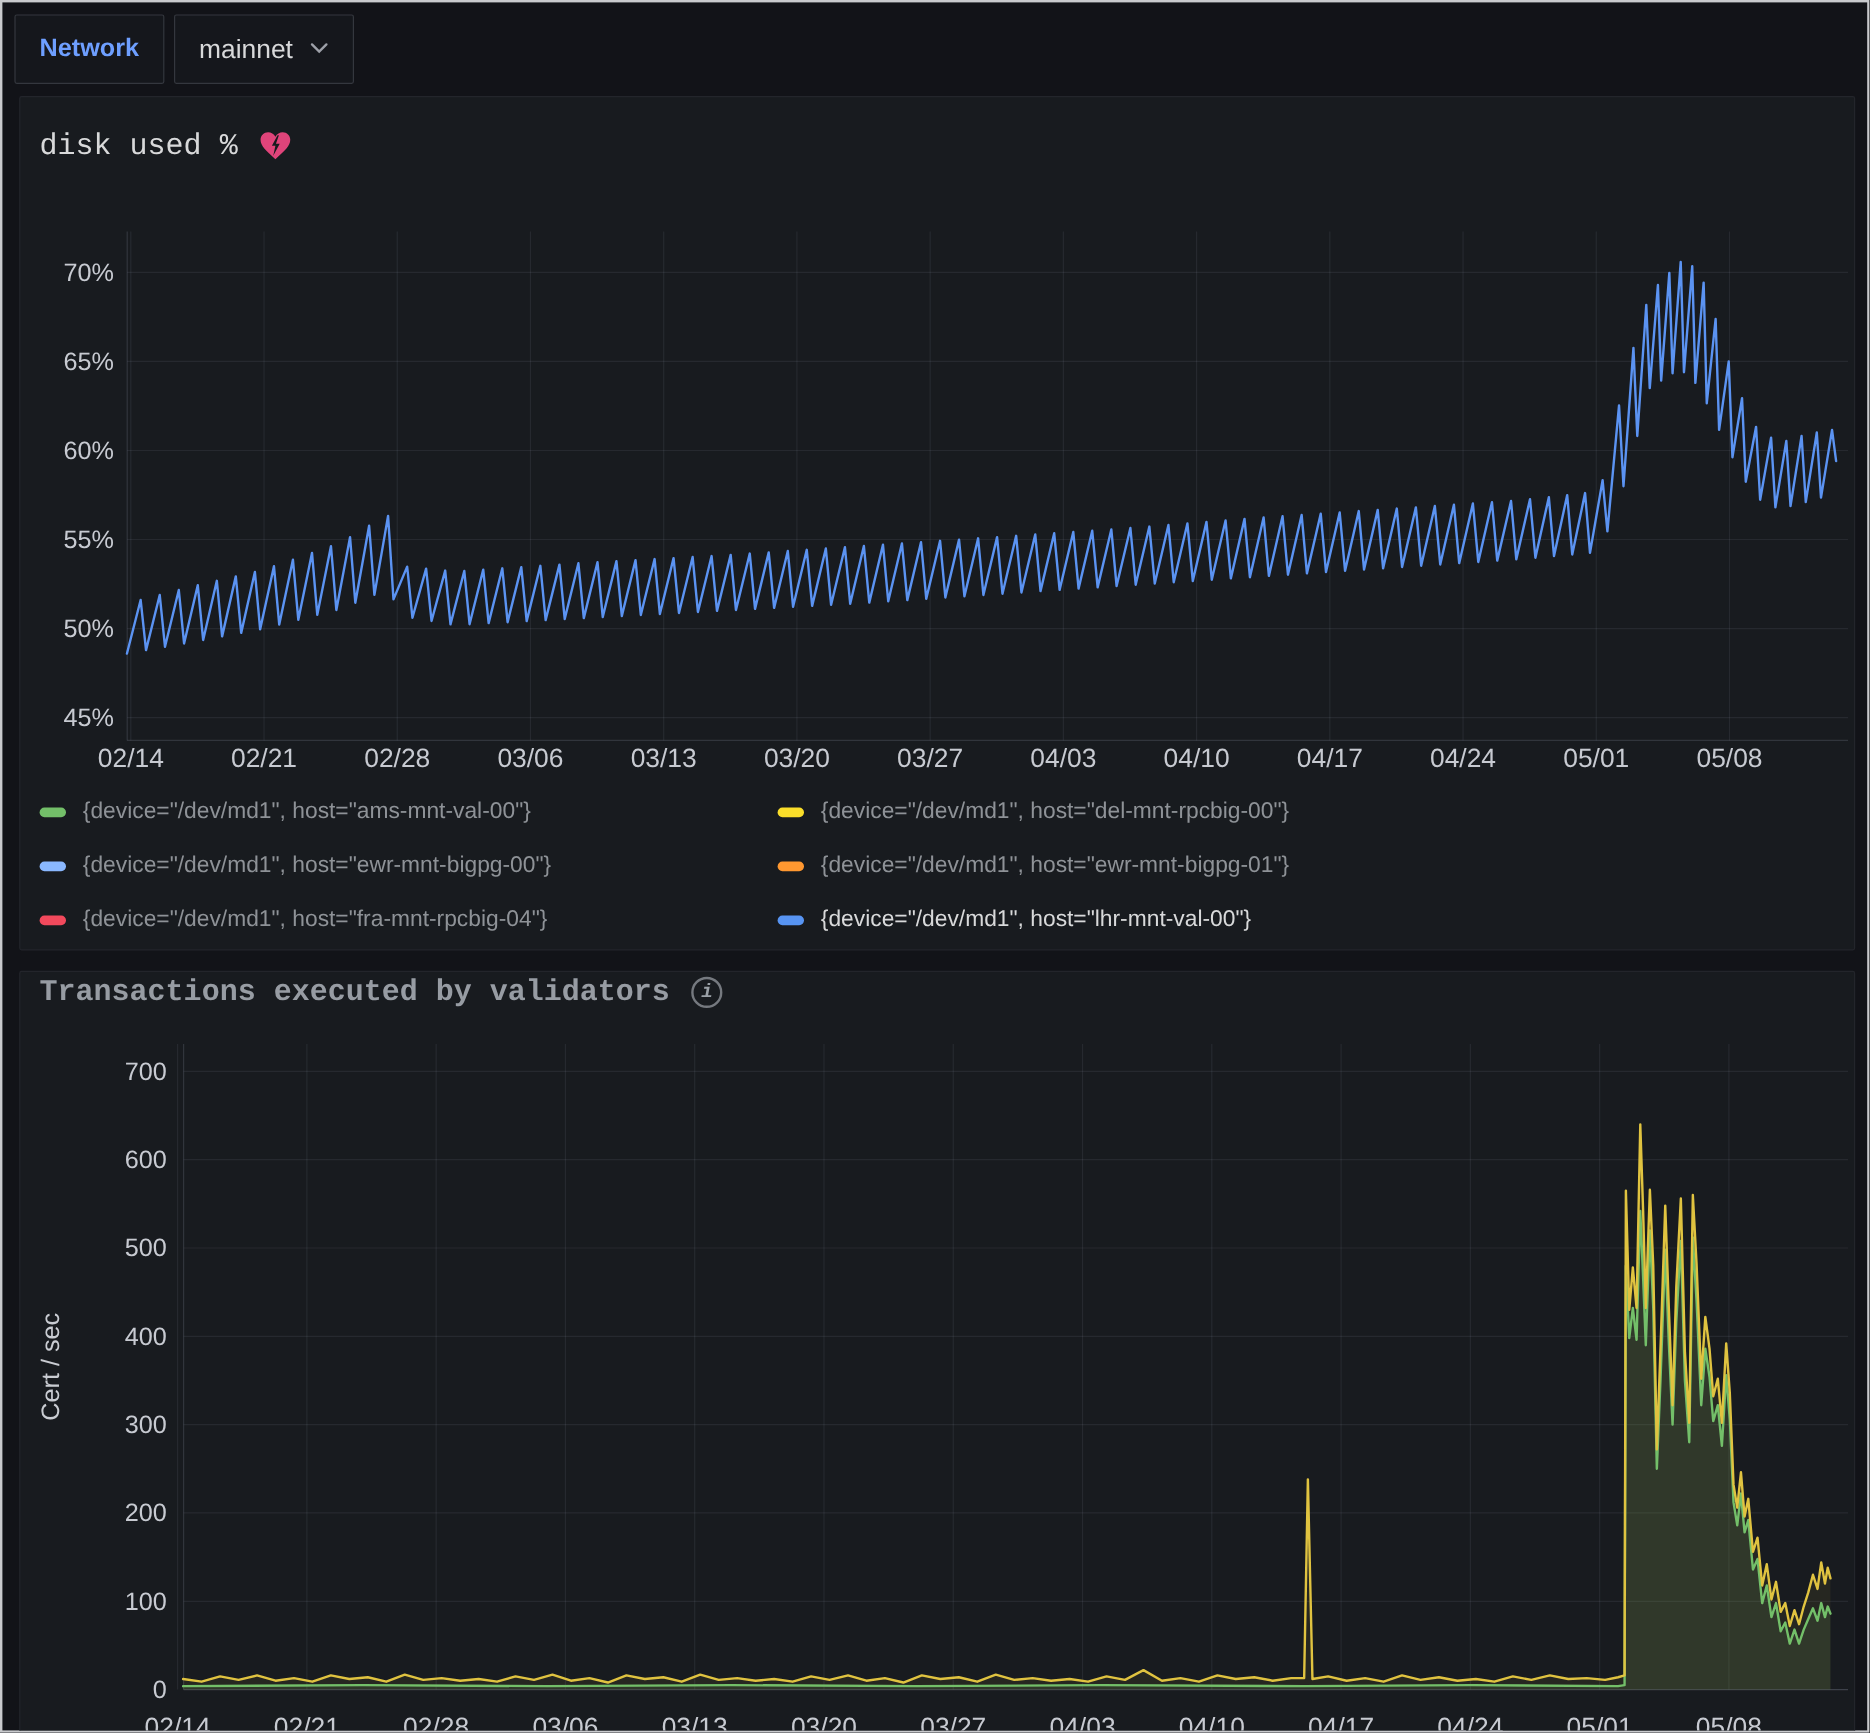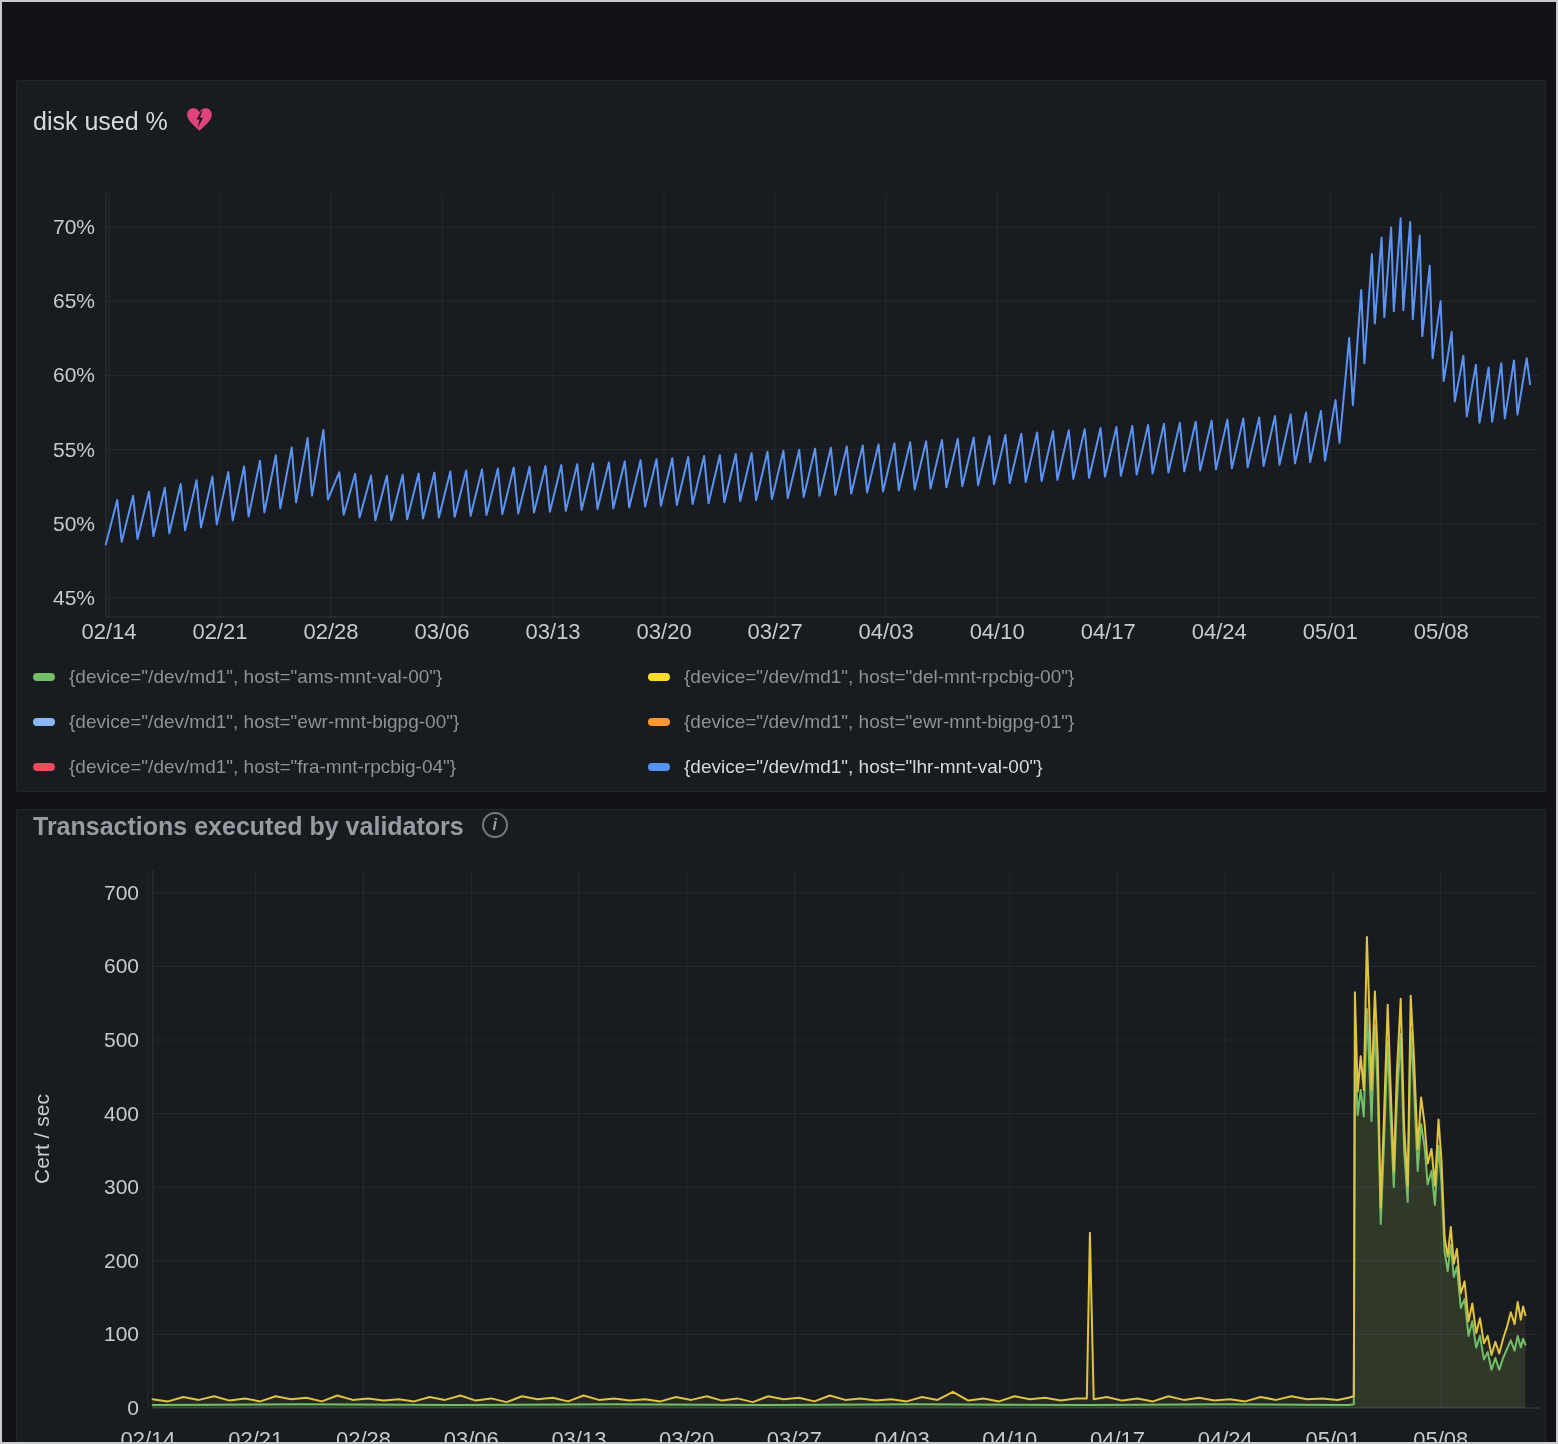--- a/index.html
+++ b/index.html
@@ -15,21 +15,21 @@
     background:#15171c;border-radius:2px;padding:0 20px;}
   .var-label{color:#6e9fff;font-size:21px;font-weight:600;}
   .var-value{color:#d8d9da;font-size:22px;font-weight:500;cursor:pointer;}
   .chev{margin-left:14px;display:inline-block;}
   
   .panel{position:absolute;left:14px;width:1530px;background:#181b1f;
     border:1px solid #23252b;border-radius:2px;}
   .panel1{top:78px;height:712px;}
   .panel2{top:792px;height:650px;margin-top:15px;}
   .panel-title{position:absolute;color:#d8d9da;font-size:25px;font-weight:500;
-    display:flex;cursor:pointer;}
+    display:flex;align-items:center;cursor:pointer;font-family:Liberation Mono, monospace;}
   .panel1 .panel-title{left:16px;top:26px;}
   .panel2 .panel-title{left:16px;top:2px;color:#979ca3;font-weight:600;}
   .status-icon{margin-left:18px;display:inline-flex;}
   .info-icon{margin-left:18px;width:26px;height:26px;border:2px solid #75797f;border-radius:50%;
     color:#9aa0a6;font-size:16px;font-weight:700;display:inline-flex;align-items:center;justify-content:center;
     font-style:italic;}
   svg.chart{position:absolute;left:0;top:0;}
   svg.chart text{fill:#c7cad1;}
   svg.chart .xtick{font-size:22px;}
   svg.chart .ytick{font-size:21px;}
@@ -42,20 +42,33 @@
   .legend-item{display:flex;align-items:center;height:28px;cursor:pointer;}
   .legend-swatch{width:22px;height:8px;border-radius:4px;margin-right:14px;flex:0 0 auto;}
   .legend-label{font-size:19px;color:#8e9297;white-space:nowrap;}
   .legend-item.hl .legend-label{color:#d8d9da;}
 </style>
 </head>
 <body>
 
 <div class="screen">
 
+  <div class="topbar">
+    <div class="var-box">
+      <span class="var-label">Network</span>
+    </div>
+    <div class="var-box">
+      <span class="var-value">mainnet</span>
+      <span class="chev">
+        <svg width="16" height="10" viewBox="0 0 16 10">
+            <polyline points="2,2 8,8 14,2" fill="none" stroke="#9da0a8" stroke-width="2" stroke-linecap="round"></polyline>
+          </svg>
+      </span>
+    </div>
+  </div>
 
   <div class="panel panel1">
     <div class="panel-title">
       <span>disk used %</span>
       <span class="status-icon">
         <svg width="27" height="25" viewBox="0 0 24 22">
           <path d="M12 21 C 4.8 14.6 1 11 1 6.6 C 1 3.4 3.5 1 6.6 1 C 8.8 1 10.9 2.3 12 4.3 C 13.1 2.3 15.2 1 17.4 1 C 20.5 1 23 3.4 23 6.6 C 23 11 19.2 14.6 12 21 Z" fill="#e0447a"></path>
           <polygon points="13.6,3.2 9.4,11 12.0,11 10.4,18.4 15.2,9.4 12.4,9.4 14.6,3.2" fill="#181b1f"></polygon>
         </svg>
       </span>

